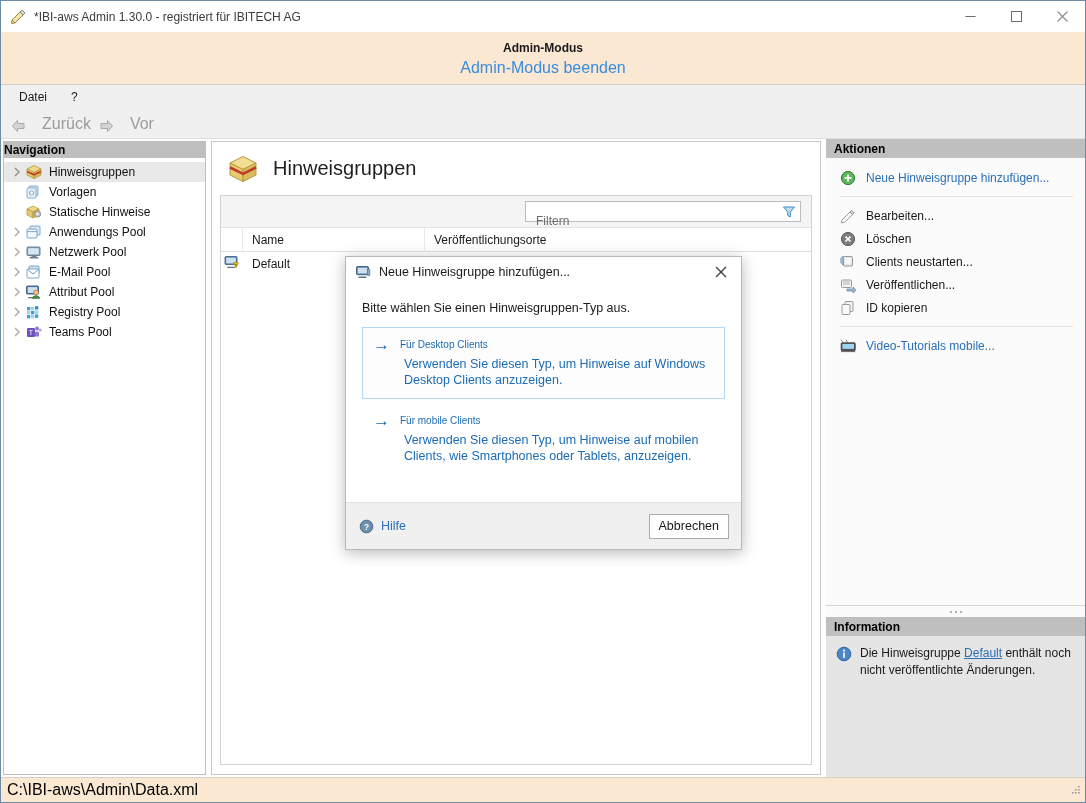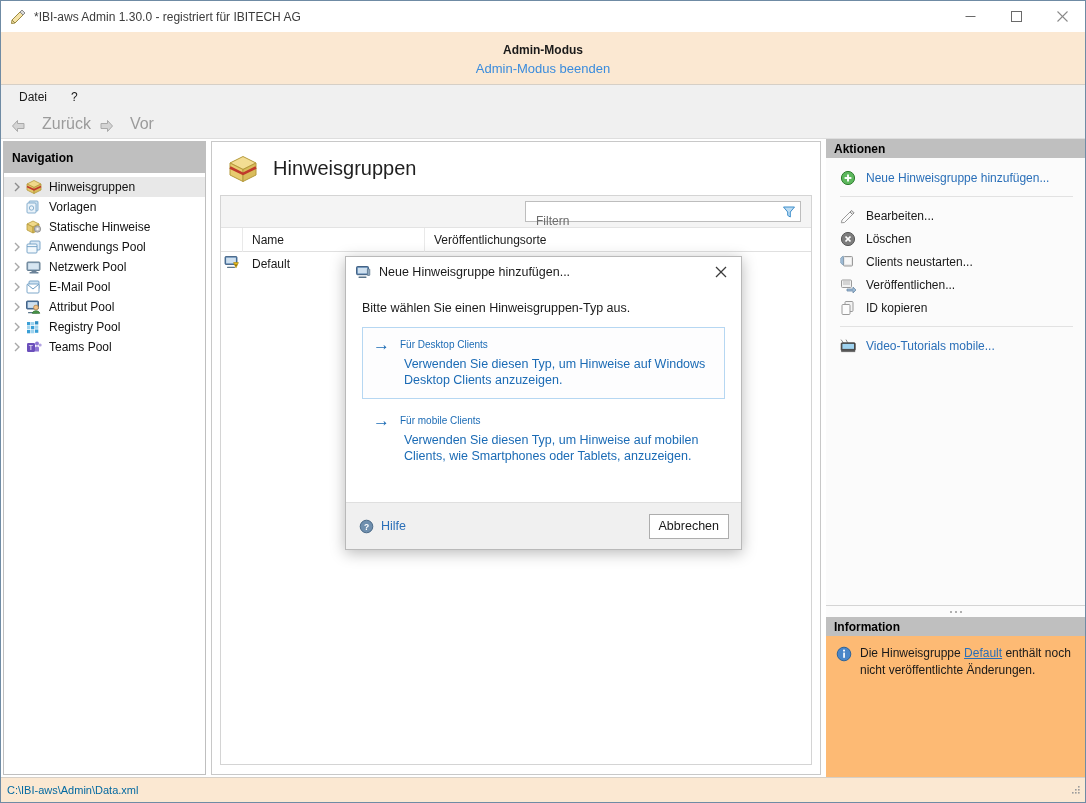--- a/index.html
+++ b/index.html
@@ -48,21 +48,21 @@
     position: absolute; left: 0; top: 31px; width: 1084px; height: 53px;
     background: #fbe8d2;
     display: flex; flex-direction: column; align-items: center;
     justify-content: center;
     border-bottom: 1px solid #d6cfc6;
   }
   .admin-title {
     font-size: 12px; font-weight: bold; color: #1a1a1a; margin-top: 2px;
   }
   .admin-link {
-    font-size: 13px; color: #3a8cdd; margin-top: 4px; cursor: pointer;
+    font-size: 16px; color: #3a8cdd; margin-top: 4px; cursor: pointer;
   }
 
   
   .menubar {
     position: absolute; left: 0; top: 84px; width: 1084px; height: 24px;
     background: #f0f0f0;
     display: flex; align-items: center;
   }
   .menu-item {
     font-size: 12px; color: #1a1a1a; padding: 3px 8px; margin-left: 8px;
@@ -87,23 +87,23 @@
   }
 
   
   .navpanel {
     position: absolute; left: 2px; top: 140px; width: 203px; height: 634px;
     border: 1px solid #bfbfbf;
     background: #ffffff;
     display: flex; flex-direction: column;
   }
   .navpanel-header {
-    height: 31px; background: #bfbfbf; color: #000;
+    height: 16px; background: #bfbfbf; color: #000;
     font-size: 12px; font-weight: bold;
-    display: flex; align-items: center; padding-left: 8px;
+    display: flex; align-items: center; 
     flex: 0 0 auto;
   }
   .navpanel-body { flex: 1 1 auto; padding-top: 4px; overflow: hidden; }
   .nav-row {
     height: 20px; display: flex; align-items: center;
     padding-left: 5px; font-size: 12px; color: #111;
   }
   .nav-row.selected {
     background: #e8e8e8;
   }
@@ -197,36 +197,36 @@
     height: 1px; background: #e2e2e2; margin: 7px 12px 7px 14px;
   }
   .grip {
     position: absolute; left: 0; top: 467px; width: 259px; height: 11px;
     background: #fbfbfb;
     display: flex; align-items: center; justify-content: center; gap: 3px;
   }
   .grip i { width: 2px; height: 2px; background: #b0b0b0; display: block; }
   .info-panel {
     position: absolute; left: 0; top: 478px; width: 259px; height: 160px;
-    background: #fdba74;
+    background: #e5e5e5;
   }
   .info-body {
     padding: 9px 10px 0 10px; display: flex; gap: 8px;
     font-size: 12px; color: #1a1a1a; line-height: 17px; justify-content: flex-end;
   }
   .info-ico { width: 16px; height: 16px; flex: 0 0 auto; margin-top: 1px; }
   .info-link { color: #2a6fb8; text-decoration: underline; }
 
   
   .statusbar {
     position: absolute; left: 0; bottom: 0; width: 1084px; height: 25px;
     background: #fbe8d2; border-top: 1px solid #d6cfc6;
     display: flex; align-items: center;
   }
-  .status-text { font-size: 11px; color: #0369a1; margin-left: 6px; }
+  .status-text { font-size: 16px; color: #000000; margin-left: 6px; }
   .status-grip {
     margin-left: auto; margin-right: 4px; width: 12px; height: 12px;
     position: relative;
   }
 
   
   .dialog {
     position: absolute; left: 344px; top: 255px; width: 397px; height: 294px;
     background: #ffffff;
     border: 1px solid #b9b9b9;

